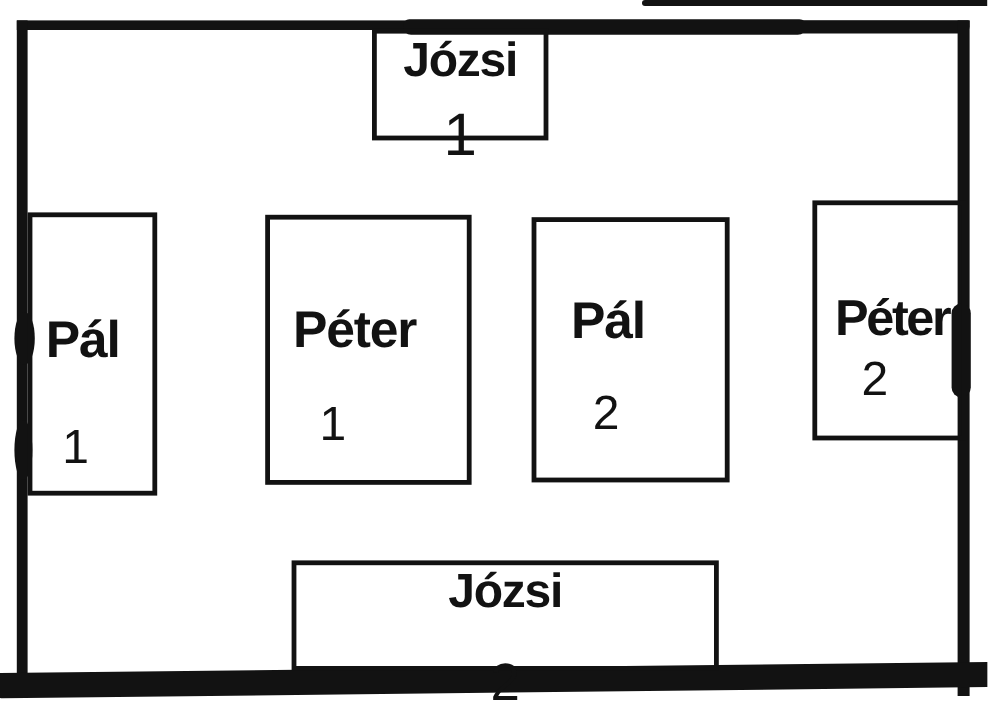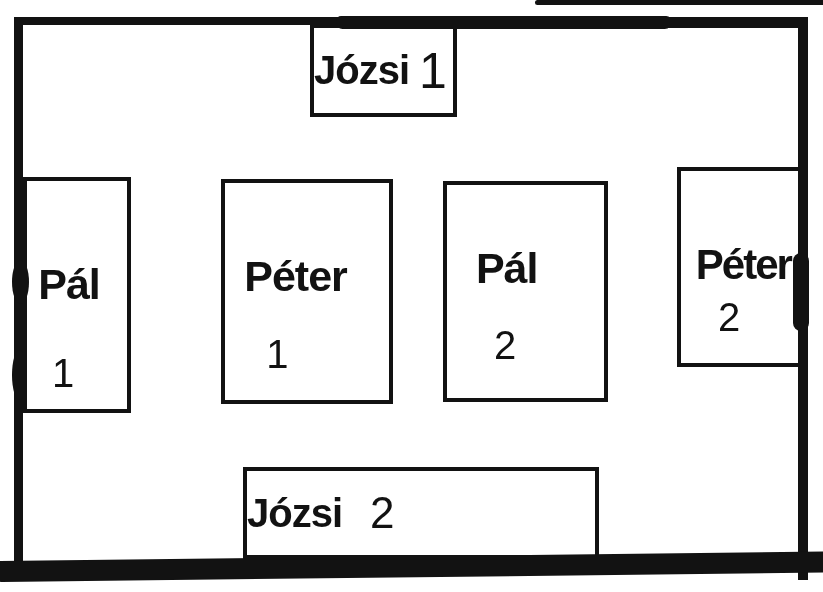--- a/index.html
+++ b/index.html
@@ -37,21 +37,21 @@
     border-radius: 3px 2px 6px 8px;
   }
 
   
   .box {
     position: absolute;
     border: 4px solid var(--ink);
     background: transparent;
     color: var(--ink);
   }
-  .box.h { display: flex; align-items: center; justify-content: flex-start; }
+  .box.h { display: flex; align-items: center; justify-content: flex-start; flex-direction: column; }
 
   .name {
     font-weight: 700;
     letter-spacing: -1px;
     color: var(--ink);
     white-space: nowrap;
   }
   .num {
     font-weight: 400;
     color: var(--ink);

